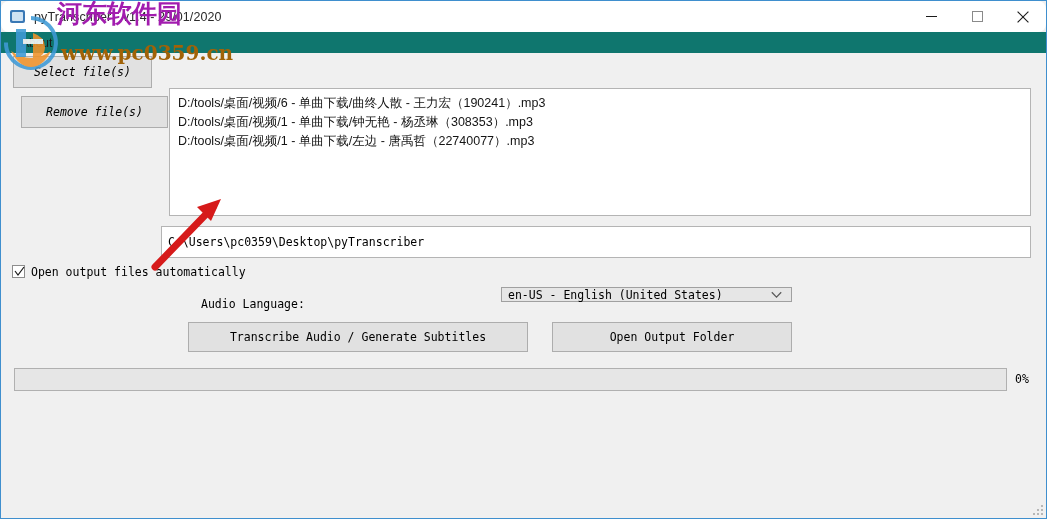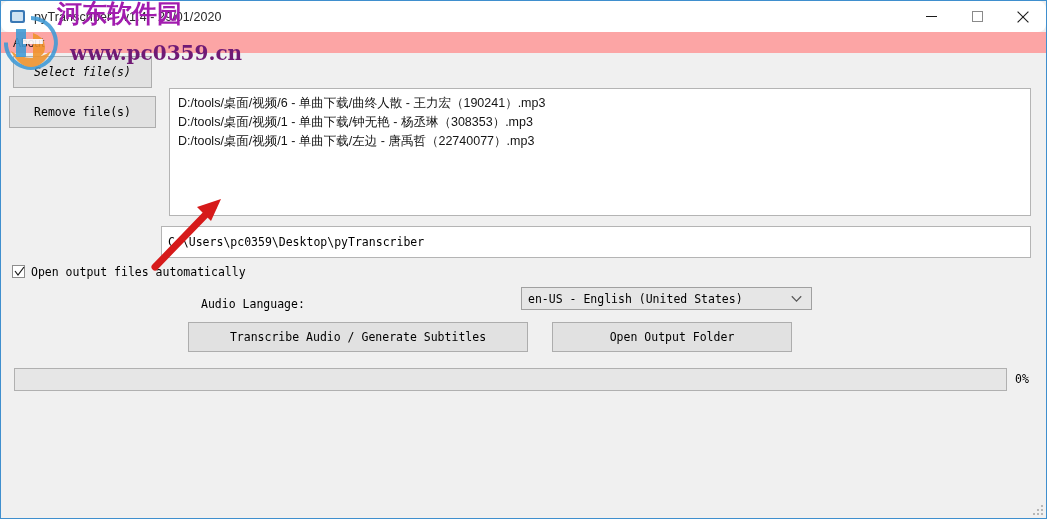--- a/index.html
+++ b/index.html
@@ -76,24 +76,24 @@
     display: flex;
     align-items: center;
     justify-content: center;
     color: #1b1b1b;
   }
   .win-btn svg { display: block; }
 
   
   .menubar {
     height: 21px;
-    background: #fca5a5;
-    display: flex;
-    align-items: center;
-    padding-left: 6px;
+    background: #0f766e;
+    display: flex;
+    align-items: center;
+    padding-left: 14px;
     box-sizing: border-box;
   }
   .menu-item {
     font-size: 12px;
     color: #1a1a1a;
     padding: 2px 6px;
     font-family: "Liberation Sans", sans-serif;
   }
 
   
@@ -114,22 +114,22 @@
     font-family: "DejaVu Sans Mono", "Liberation Mono", monospace;
     font-size: 11.5px;
     white-space: nowrap;
   }
 
   #select-files-btn {
     position: absolute; left: 12px; top: 3px;
     width: 139px; height: 32px; font-style: italic;
   }
   #remove-files-btn {
-    position: absolute; left: 8px; top: 43px;
-    width: 147px; height: 32px;
+    position: absolute; left: 20px; top: 43px;
+    width: 147px; height: 32px; font-style: italic;
   }
   #output-location-btn {
     position: absolute; left: 12px; top: 173px;
     width: 139px; height: 32px;
   }
 
   #list-caption {
     position: absolute; left: 168px; top: 63px;
     font-family: "DejaVu Sans Mono", "Liberation Mono", monospace;
     font-size: 11.5px;
@@ -204,32 +204,31 @@
     position: absolute;
     left: 200px; top: 244px;
     font-family: "DejaVu Sans Mono", "Liberation Mono", monospace;
     font-size: 11.5px;
     color: #000;
     white-space: nowrap;
   }
   #audio-language-select {
     position: absolute;
     left: 500px; top: 234px;
-    width: 291px; height: 23px;
+    width: 291px; height: 15px;
     background: #e6e6e6;
     border: 1px solid #a0a0a0;
     box-sizing: border-box;
     display: flex;
     align-items: center;
     padding-left: 6px;
     font-family: "DejaVu Sans Mono", "Liberation Mono", monospace;
     font-size: 11.5px;
     color: #000;
     white-space: nowrap;
-    margin-left: 20px;
   }
   #audio-language-select .chev {
     position: absolute;
     right: 9px; top: 50%;
     transform: translateY(-50%);
     display: block;
   }
 
   #transcribe-btn {
     position: absolute; left: 187px; top: 269px;
@@ -294,26 +293,26 @@
     font-weight: bold;
     font-size: 25px;
     line-height: 25px;
     color: #a21caf;
     letter-spacing: 0px;
     white-space: nowrap;
     text-align: center;
   }
   #watermark-url {
     position: absolute;
-    left: 69px; top: 41px;
+    left: 60px; top: 41px;
     font-family: "DejaVu Serif", "Liberation Serif", serif;
     font-weight: bold;
     font-size: 20px;
     line-height: 22px;
-    color: #701a75;
+    color: #a16207;
     white-space: nowrap;
   }
 
   
   #red-arrow {
     position: absolute;
     left: 140px; top: 130px;
     width: 110px; height: 100px;
     pointer-events: none;
   }

